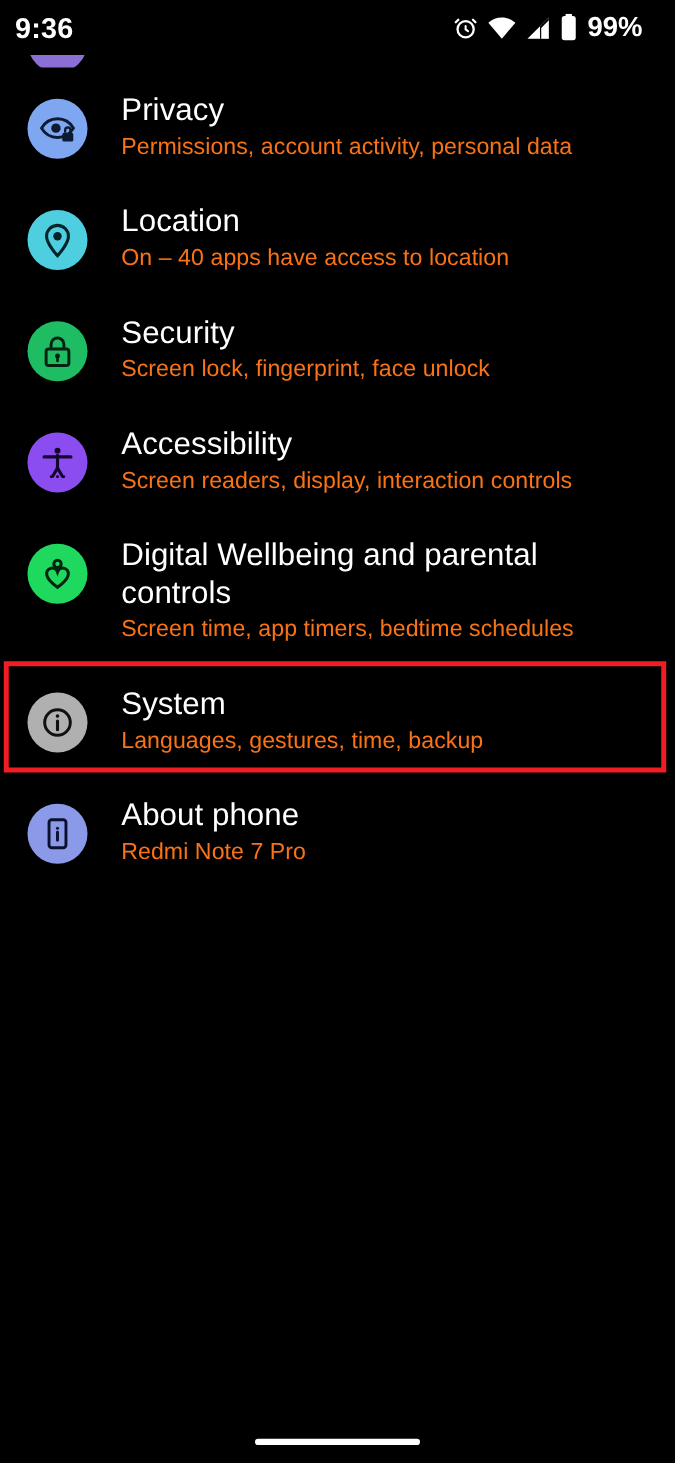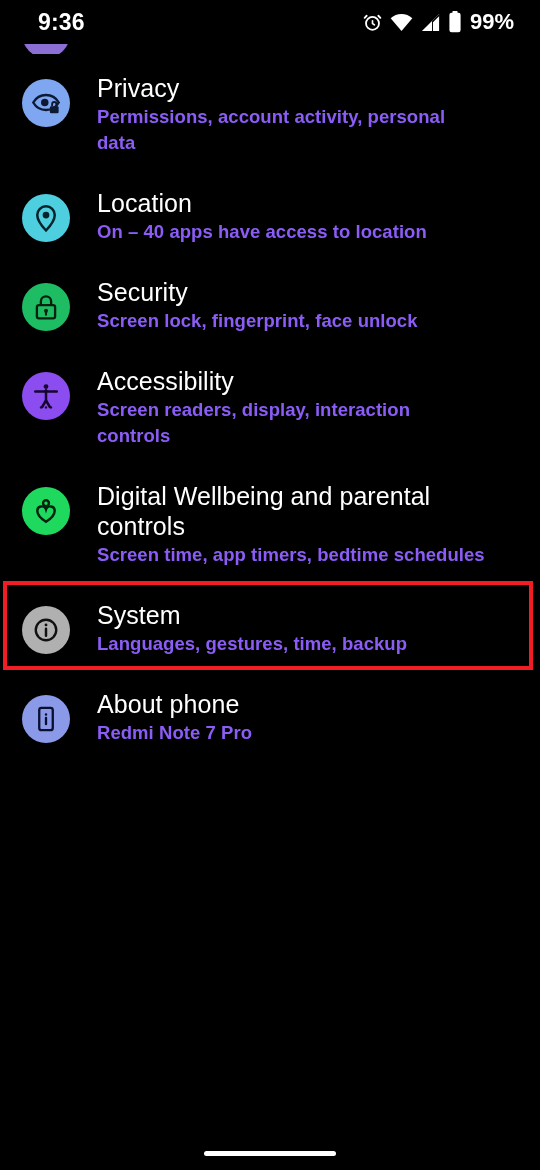--- a/index.html
+++ b/index.html
@@ -14,21 +14,21 @@
     width:540px; height:1170px;
     background:#000000;
   }
 
   
   #status-bar {
     position:absolute; top:0; left:0;
     width:536px; height:44px;
     display:flex; align-items:center;
     justify-content:space-between;
-    padding:0 22px 0 38px;
+    padding:0 22px 0 12px;
     z-index:30;
     background:#000;
   }
   #status-clock {
     color:#ffffff;
     font-size:23px;
     font-weight:700;
     letter-spacing:0.2px;
   }
   #status-icons {
@@ -90,24 +90,24 @@
     max-width:388px;
   }
   .row-title {
     color:#ffffff;
     font-size:25px;
     line-height:30px;
     font-weight:400;
     letter-spacing:0.05px;
   }
   .row-subtitle {
-    color:#8b5cf6;
+    color:#f97316;
     font-size:18.5px;
     line-height:26px;
-    font-weight:700;
+    font-weight:400;
     margin-top:1px;
     letter-spacing:0.05px;
   }
 
   
   .settings-row.highlighted::after {
     content:"";
     position:absolute;
     left:3px; top:0px;
     width:530px; height:100%;

